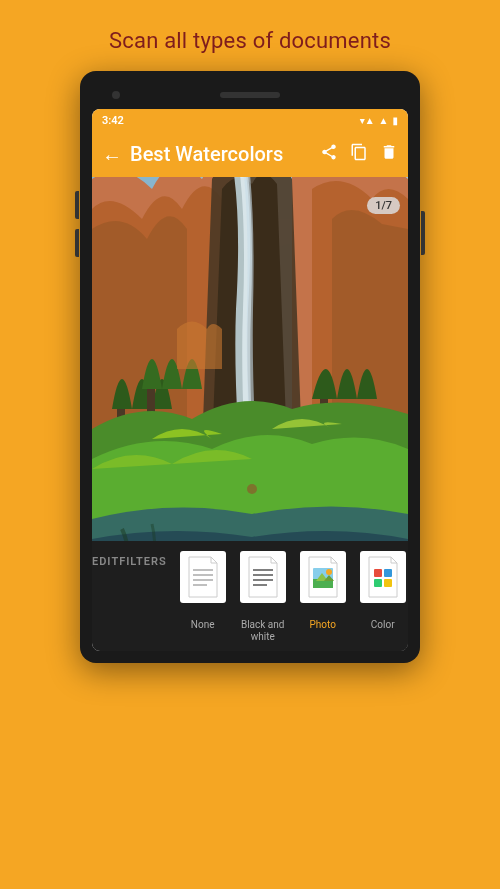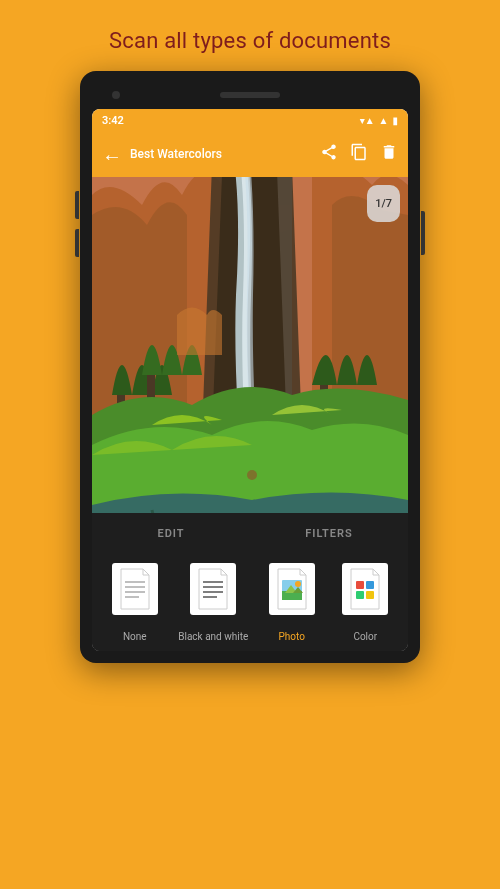--- a/index.html
+++ b/index.html
@@ -135,21 +135,21 @@
       gap: 8px;
     }
     .app-bar-back {
       color: white;
       font-size: 20px;
       cursor: pointer;
     }
     .app-bar-title {
       flex: 1;
       color: white;
-      font-size: 12px;
+      font-size: 20px;
       font-weight: 500;
     }
     .app-bar-actions {
       display: flex;
       gap: 12px;
       align-items: center;
     }
     .app-bar-icon {
       color: white;
       font-size: 18px;
@@ -168,35 +168,35 @@
     }
 
     
     .painting-svg {
       width: 100%;
       height: 100%;
     }
 
     .page-badge {
       position: absolute;
-      top: 8px;
+      top: 20px;
       right: 8px;
       background: rgba(220,220,220,0.85);
       color: #333;
       font-size: 11px;
       font-weight: 500;
-      padding: 12px 8px;
+      padding: 2px 8px;
       border-radius: 10px;
     }
 
     
     .bottom-toolbar {
       background: #1e1e1e;
       display: flex;
-      flex-direction: column;
+      flex-direction: row;
     }
 
     .toolbar-tabs {
       display: flex;
       height: 40px;
     }
     .toolbar-tab {
       flex: 1;
       display: flex;
       align-items: center;

